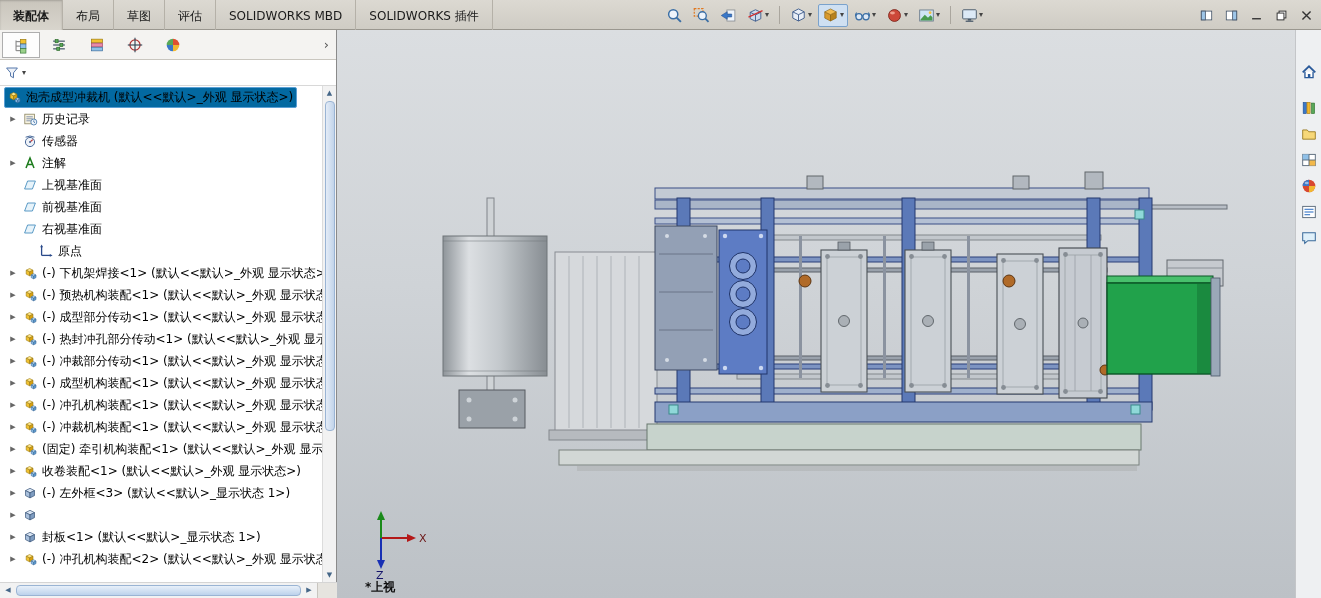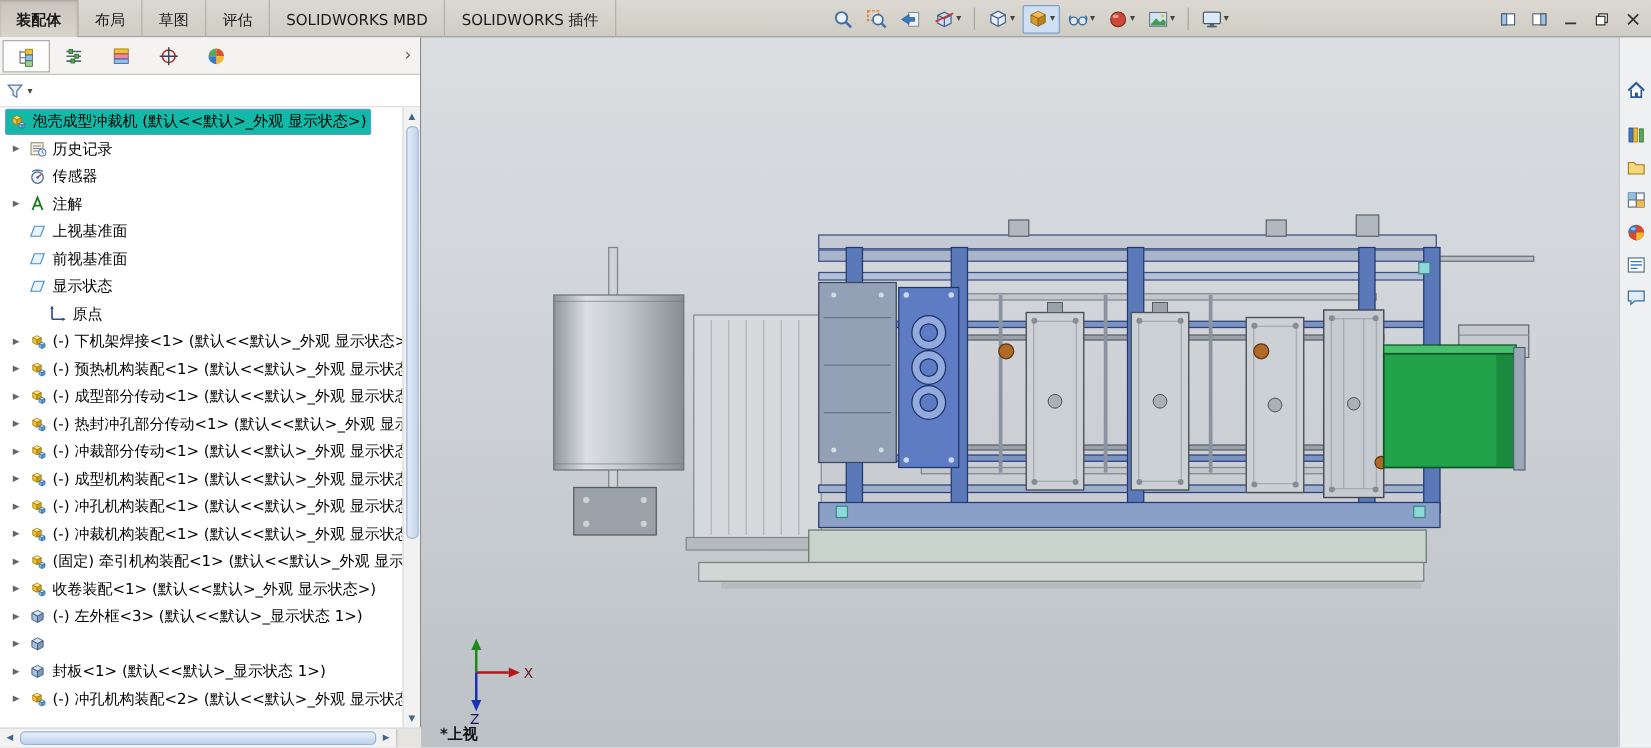--- a/index.html
+++ b/index.html
@@ -28,40 +28,40 @@
   .ptab svg{width:18px;height:18px;display:block;}
   #panel-tabs-overflow{margin-left:auto;padding-right:7px;color:#555;font-size:13px;}
   #filter-row{height:26px;border-bottom:1px solid #d8d8d8;display:flex;align-items:center;padding-left:4px;gap:1px;}
   #filter-row svg{width:16px;height:16px;display:block;}
   #tree{position:absolute;top:56px;left:0;right:14px;bottom:16px;overflow:hidden;background:#fff;}
   .trow{height:22px;display:flex;align-items:center;white-space:nowrap;overflow:hidden;}
   .tarrow{flex:none;font-size:7px;color:#666;text-align:center;line-height:1;}
   .ticon{flex:none;width:17px;height:17px;margin-right:3px;display:flex;align-items:center;}
   .ticon svg{width:16px;height:16px;display:block;}
   .tcontent{display:flex;align-items:center;padding:1px 3px 1px 1px;border:1px solid transparent;border-radius:2px;}
-  .tcontent.sel{background:#14b8a6;border-color:#5a9fd4;text-align:right;}
+  .tcontent.sel{background:#0369a1;border-color:#5a9fd4;text-align:right;}
   .tlabel{font-size:12px;color:#000;}
 
   
   #vscroll{position:absolute;top:56px;right:0;bottom:16px;width:14px;background:#f2f2f2;border-left:1px solid #dcdcdc;display:flex;flex-direction:column;align-items:center;}
   .sarrow{font-size:7px;color:#446688;height:14px;width:100%;display:flex;align-items:center;justify-content:center;line-height:1;}
   .vthumb{width:10px;height:330px;background:linear-gradient(90deg,#e4ecf7,#c2d4ea);border:1px solid #9ab4d4;border-radius:4px;margin-top:1px;}
   .sbottom{margin-top:auto;}
   #hscroll{position:absolute;left:0;bottom:0;width:337px;height:16px;background:#f2f2f2;border-top:1px solid #d5d5d5;display:flex;align-items:center;}
   #hscroll .sarrow{width:16px;height:100%;flex:none;}
   .htrack{flex:1;height:100%;padding:2px 0;}
   .hthumb{height:11px;width:100%;background:linear-gradient(#e8f0f9,#bcd2ec);border:1px solid #9ab4d4;border-radius:4px;}
   .splitterbox{width:20px;height:100%;flex:none;background:#e6e4df;border-left:1px solid #c8c5bf;}
 
   
   #viewport{position:absolute;top:30px;left:337px;width:958px;height:568px;background:linear-gradient(180deg,#dbdee1 0%,#cfd3d7 45%,#bcc1c6 100%);overflow:hidden;}
   #model{position:absolute;inset:0;width:100%;height:100%;}
   #triad{position:absolute;left:28px;bottom:18px;width:70px;height:72px;}
   #triad svg{width:100%;height:100%;display:block;}
-  #view-label{position:absolute;left:15px;bottom:2px;font-weight:bold;font-size:12px;color:#101010;}
+  #view-label{position:absolute;left:28px;bottom:2px;font-weight:bold;font-size:12px;color:#101010;}
 
   
   #right-sidebar{position:absolute;top:30px;right:0;width:26px;height:568px;background:#eef0f2;border-left:1px solid #c4c6c9;display:flex;flex-direction:column;align-items:center;padding-top:32px;gap:6px;}
   .sbbtn{width:22px;height:20px;display:flex;align-items:center;justify-content:center;}
   .sbbtn svg{width:18px;height:18px;display:block;}
   .sbbtn.first{margin-bottom:10px;}
 </style>
 </head>
 <body>
 
@@ -322,21 +322,21 @@
           </span>
         </div>
         <div class="trow" style="padding-left: 6px;">
           <span class="tarrow" style="width: 14px;"></span>
           <span class="tcontent">
             <span class="ticon">
               <svg viewBox="0 0 16 16">
                 <path d="M2.6 12 L5.6 4 H13.4 L10.4 12 Z" fill="#e4f2fa" fill-opacity="0.9" stroke="#4a90c0" stroke-width="0.9"></path>
               </svg>
             </span>
-            <span class="tlabel">显示状态</span>
+            <span class="tlabel">右视基准面</span>
           </span>
         </div>
         <div class="trow" style="padding-left: 22px;">
           <span class="tarrow" style="width: 14px;"></span>
           <span class="tcontent">
             <span class="ticon">
               <svg viewBox="0 0 16 16">
                 <line x1="3.6" y1="3.2" x2="3.6" y2="12.4" stroke="#2a4a8a" stroke-width="1.3"></line>
                 <line x1="3.6" y1="12.4" x2="12.8" y2="12.4" stroke="#2a4a8a" stroke-width="1.3"></line>
                 <path d="M3.6 1.4 L2.2 4.2 H5 Z" fill="#2a4a8a"></path>

